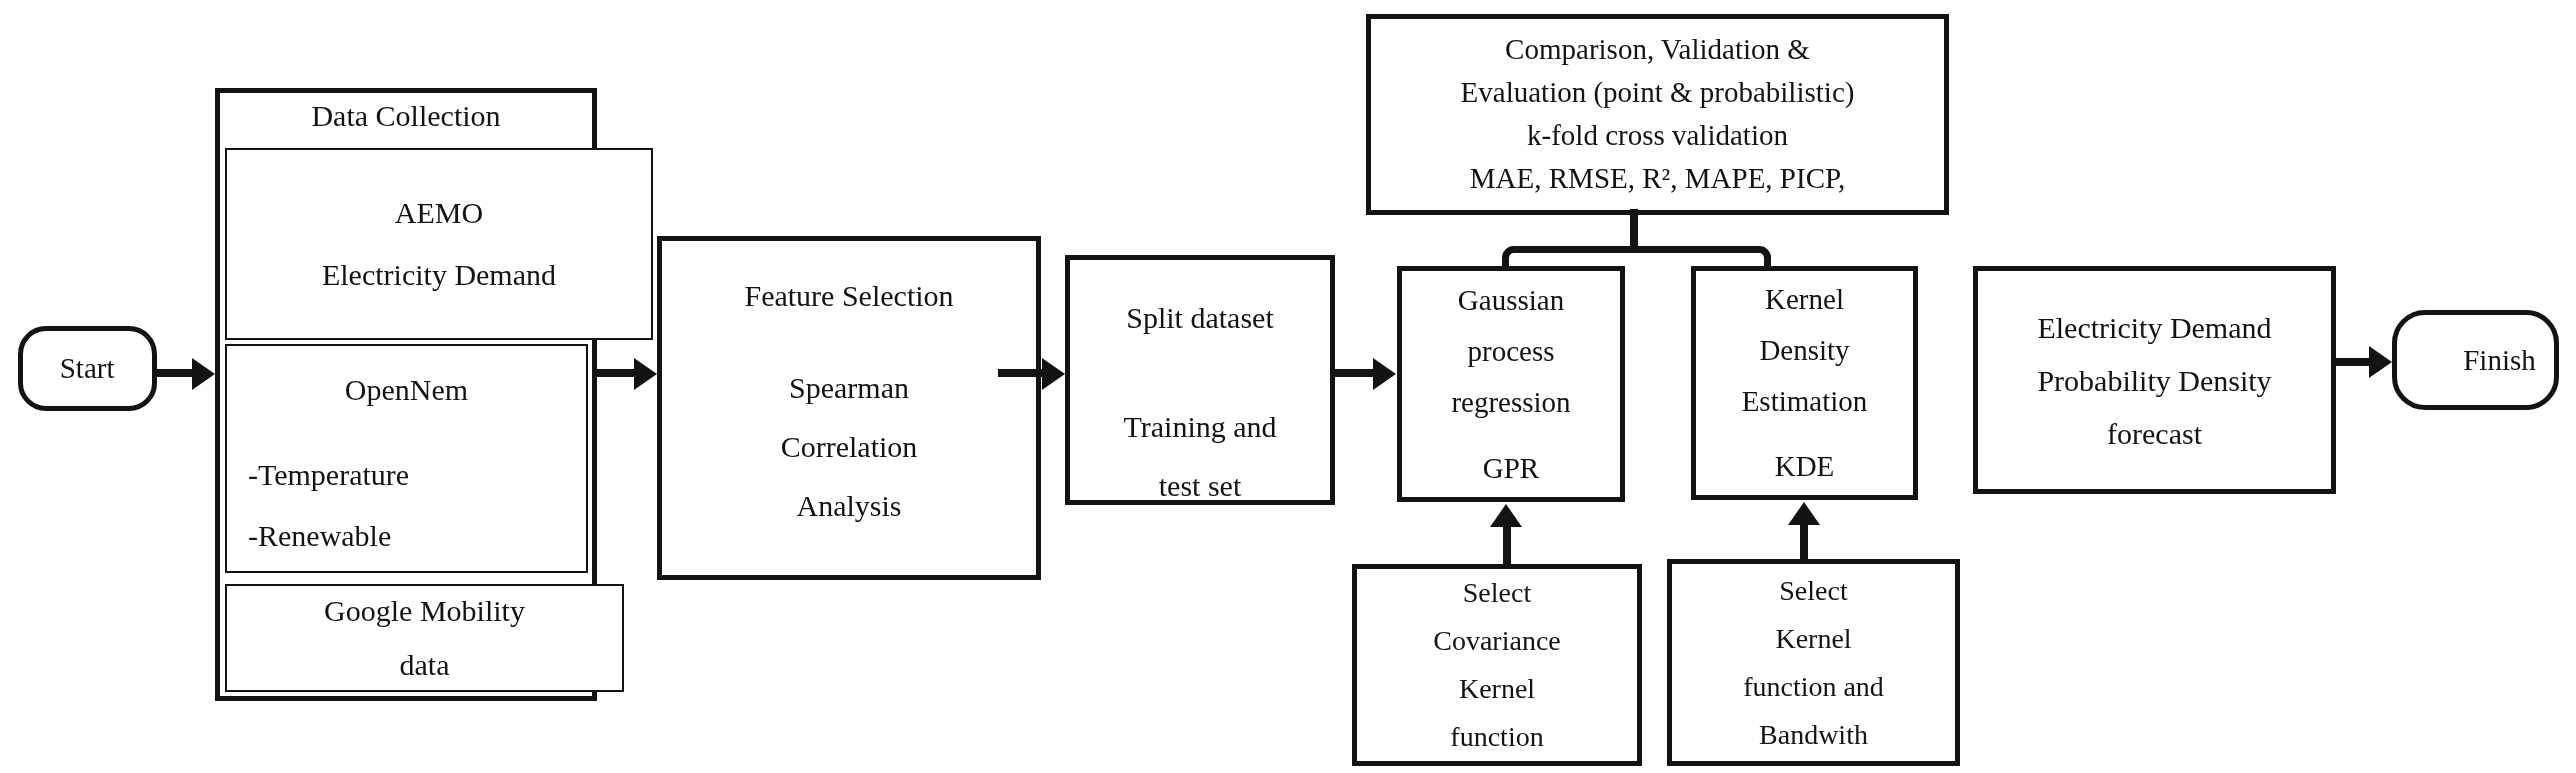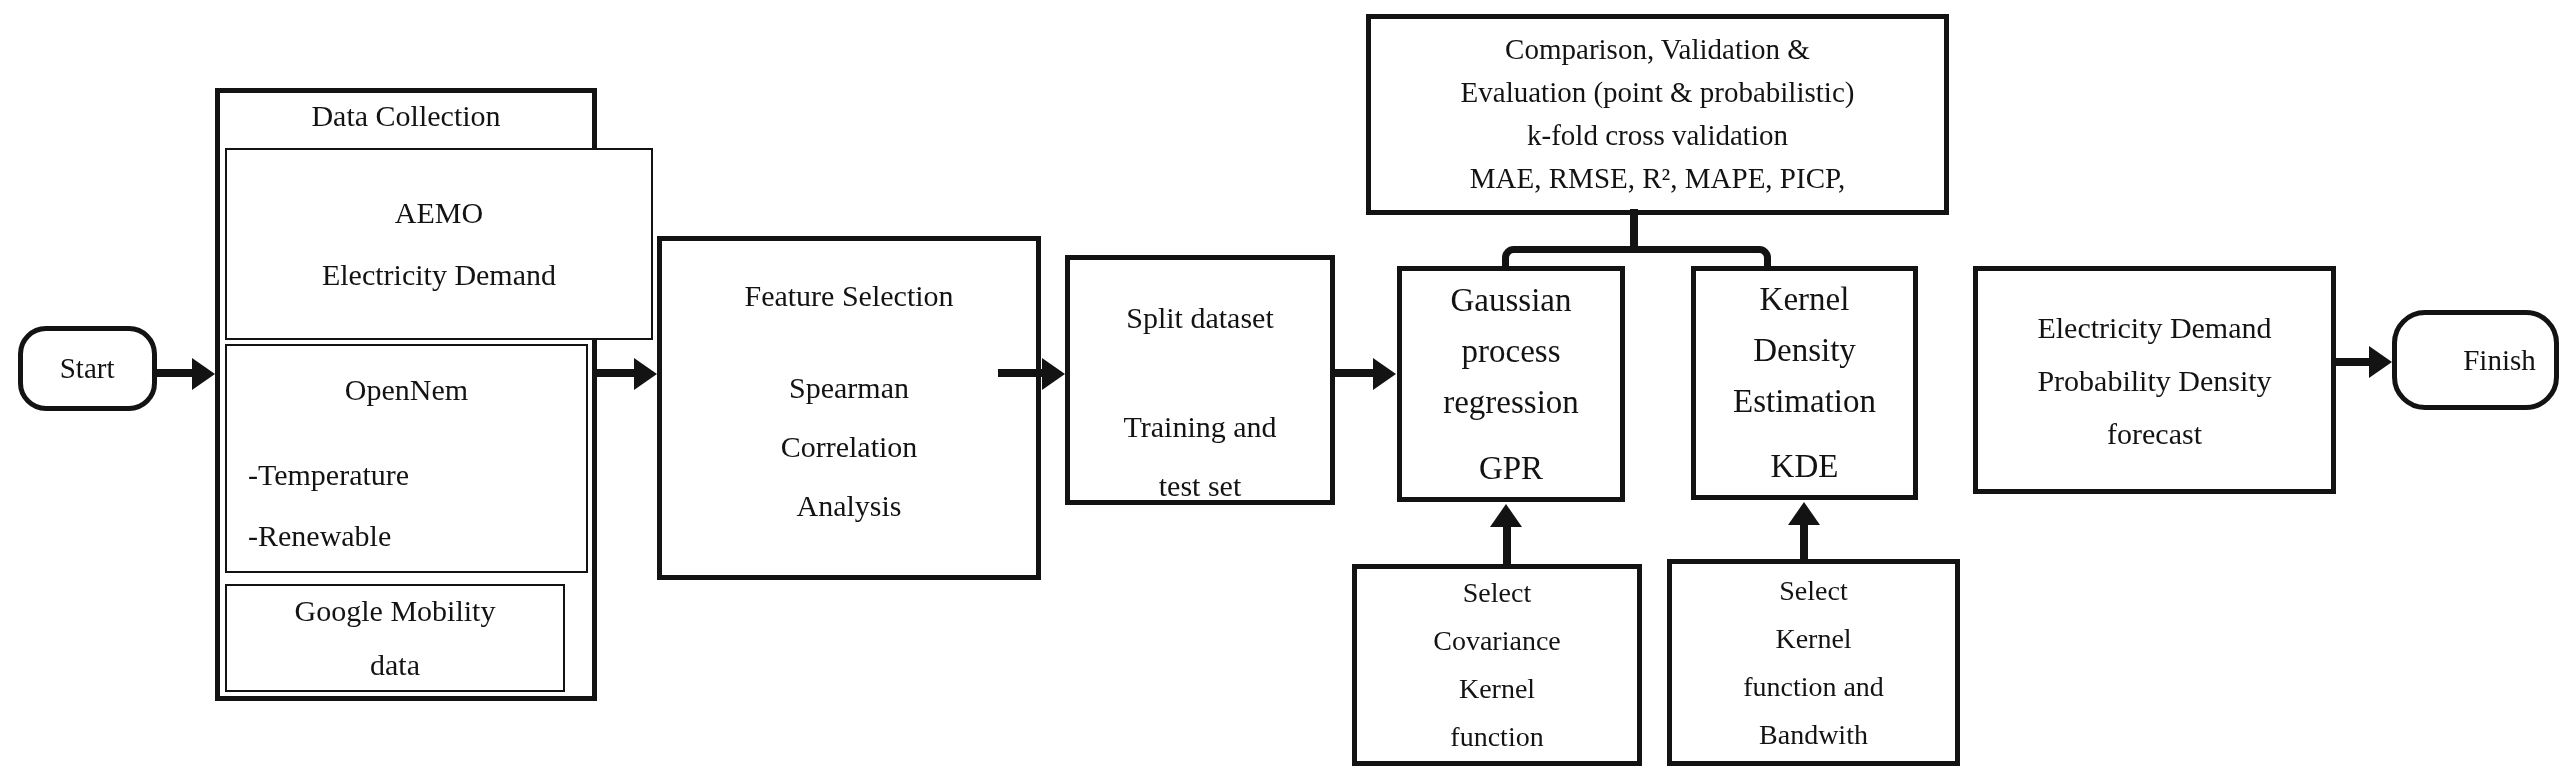--- a/index.html
+++ b/index.html
@@ -46,21 +46,21 @@
   .bracket {
     position: absolute;
     box-sizing: border-box;
     border-top: 7.6px solid #131313;
     border-left: 7.6px solid #131313;
     border-right: 7.6px solid #131313;
     border-radius: 11.7px 11.7px 0 0;
     background: transparent;
   }
   .t52 { font-size: 30px; }
-  .t50 { font-size: 33px; }
+  .t50 { font-size: 29px; }
   .t49 { font-size: 29px; }
   .t48 { font-size: 28px; }
   .lh74  div { line-height: 43px; }
   .lh82  div { line-height: 48px; }
   .lh88  div { line-height: 51px; }
   .lh90  div { line-height: 53px; }
   .lh92  div { line-height: 54px; }
   .lh100 div { line-height: 59px; }
   .lh101 div { line-height: 59px; }
   .lh104 div { line-height: 61px; }
@@ -93,21 +93,21 @@
 
   <div class="box thin t52 lh104" style="left:225px; top:344px; width:363px; height:229px; padding-top:13px;gap:24px;">
     <div>OpenNem</div>
     <div class="items-left">
       <div>-Temperature</div>
       <div>-Renewable</div>
       <div>-Non-Renewable</div>
     </div>
   </div>
 
-  <div class="box thin centered t52 lh92" style="left:225px; top:584px; width:340px; height:108px;">
+  <div class="box thin centered t52 lh92" style="left:225px; top:584px; width:399px; height:108px;">
     <div>Google Mobility</div>
     <div>data</div>
   </div>
 
   <div class="shaft-h" style="left:597px; top:369px; width:38px;"></div>
   <div class="head-r" style="left:634px; top:358px;"></div>
 
   <div class="box t52 lh101" style="left:657px; top:236px; width:384px; height:344px; padding-top:24.6px;">
     <div>Feature Selection</div>
     <div style="margin-top:33px;">

